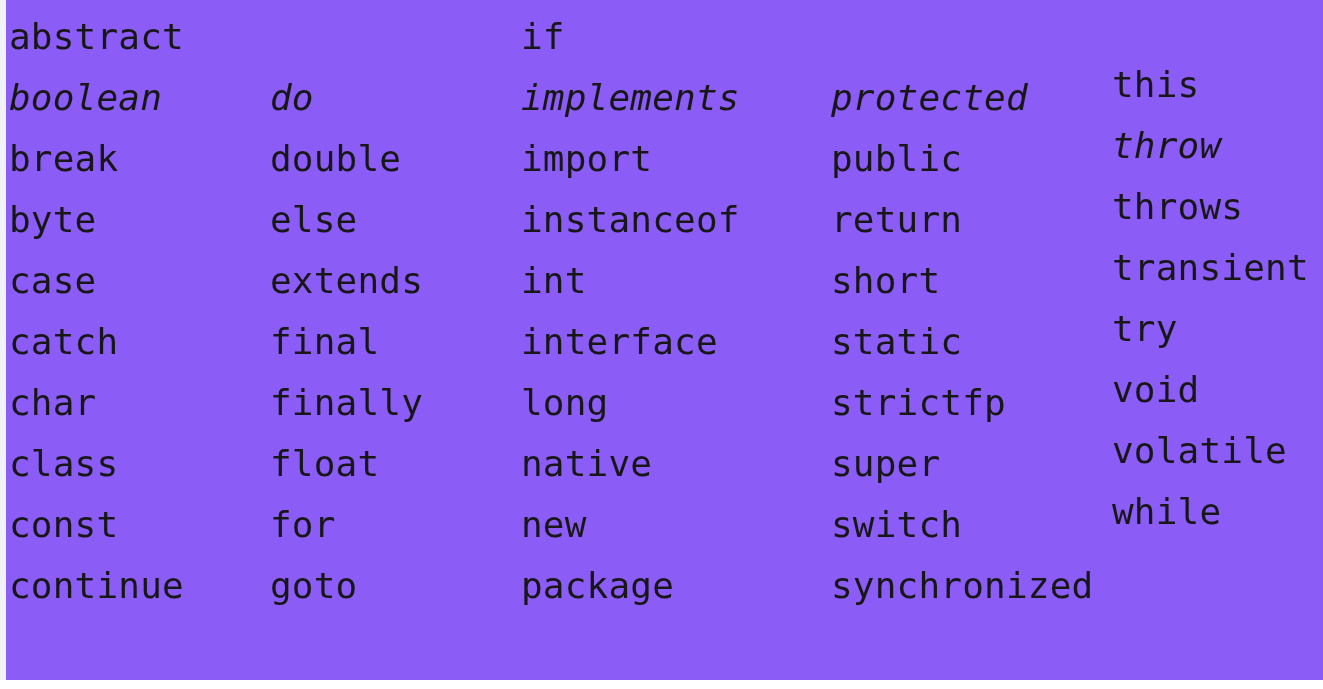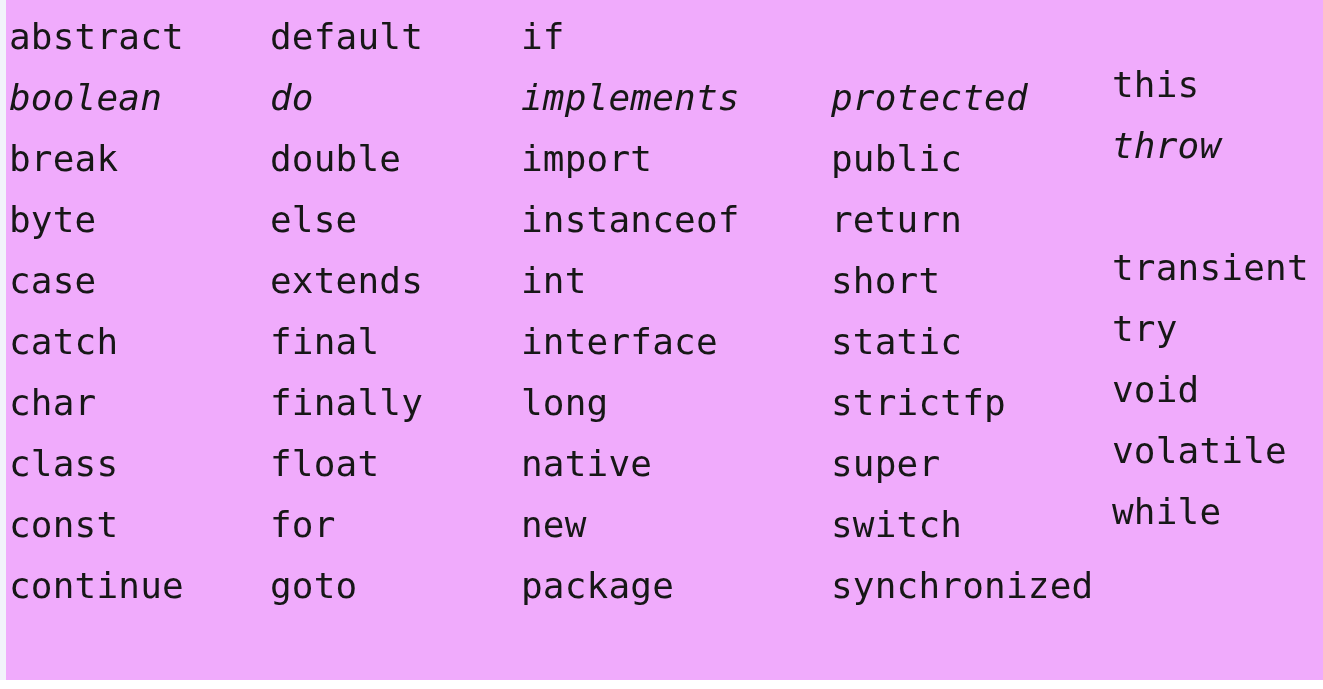--- a/index.html
+++ b/index.html
@@ -10,21 +10,21 @@
     width: 1323px;
     height: 689px;
     background: #ffffff;
     font-family: "DejaVu Sans Mono", "Liberation Mono", monospace;
     overflow: hidden;
   }
   #keyword-table {
     position: relative;
     width: 1323px;
     height: 680px;
-    background: #f0abfc;
+    background: #8b5cf6;
     box-sizing: border-box;
   }
   
   #keyword-table::before {
     content: "";
     position: absolute;
     left: 0; top: 0;
     width: 6px; height: 100%;
     background: #f2f2fa;
     pointer-events: none;
@@ -88,21 +88,20 @@
       <div class="kw-cell kw-r3">byte</div>
       <div class="kw-cell kw-r4">case</div>
       <div class="kw-cell kw-r5">catch</div>
       <div class="kw-cell kw-r6">char</div>
       <div class="kw-cell kw-r7">class</div>
       <div class="kw-cell kw-r8">const</div>
       <div class="kw-cell kw-r9">continue</div>
     </div>
 
     <div class="kw-col kw-col-1">
-      <div class="kw-cell kw-r0">default</div>
       <div class="kw-cell kw-r1">do</div>
       <div class="kw-cell kw-r2">double</div>
       <div class="kw-cell kw-r3">else</div>
       <div class="kw-cell kw-r4">extends</div>
       <div class="kw-cell kw-r5">final</div>
       <div class="kw-cell kw-r6">finally</div>
       <div class="kw-cell kw-r7">float</div>
       <div class="kw-cell kw-r8">for</div>
       <div class="kw-cell kw-r9">goto</div>
     </div>
@@ -128,20 +127,21 @@
       <div class="kw-cell kw-r5">static</div>
       <div class="kw-cell kw-r6">strictfp</div>
       <div class="kw-cell kw-r7">super</div>
       <div class="kw-cell kw-r8">switch</div>
       <div class="kw-cell kw-r9">synchronized</div>
     </div>
 
     <div class="kw-col kw-col-4">
       <div class="kw-cell kw-r0">this</div>
       <div class="kw-cell kw-r1">throw</div>
+      <div class="kw-cell kw-r2">throws</div>
       <div class="kw-cell kw-r3">transient</div>
       <div class="kw-cell kw-r4">try</div>
       <div class="kw-cell kw-r5">void</div>
       <div class="kw-cell kw-r6">volatile</div>
       <div class="kw-cell kw-r7">while</div>
     </div>
 
   </div>
 </div>
 <div class="bottom-strip"></div>

